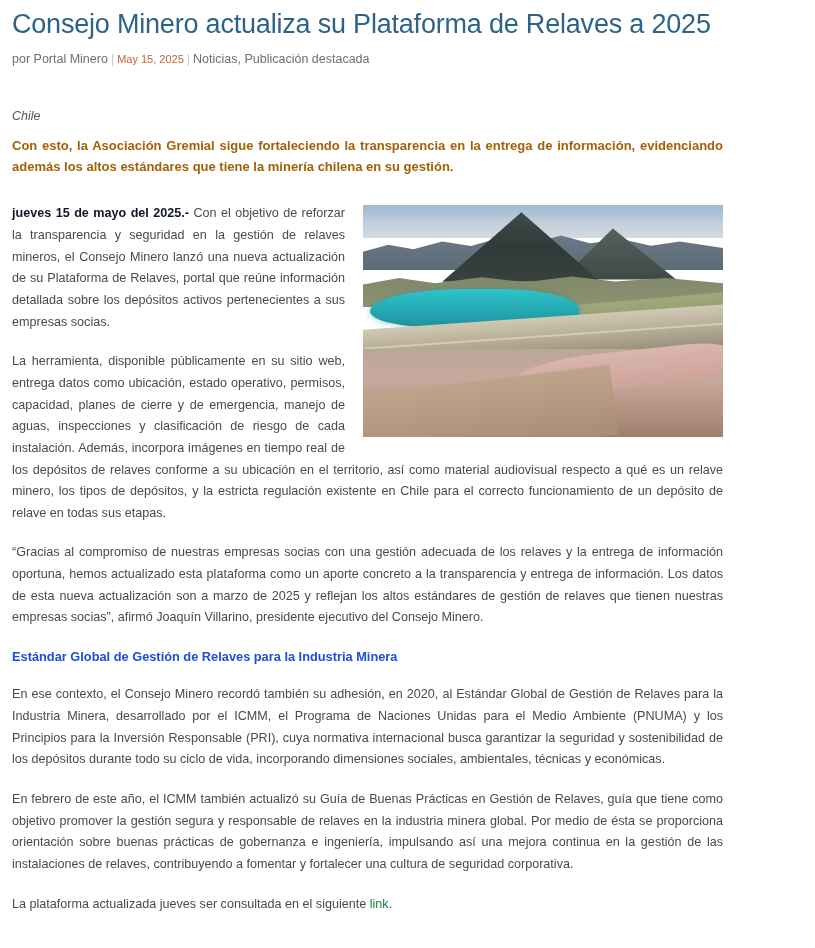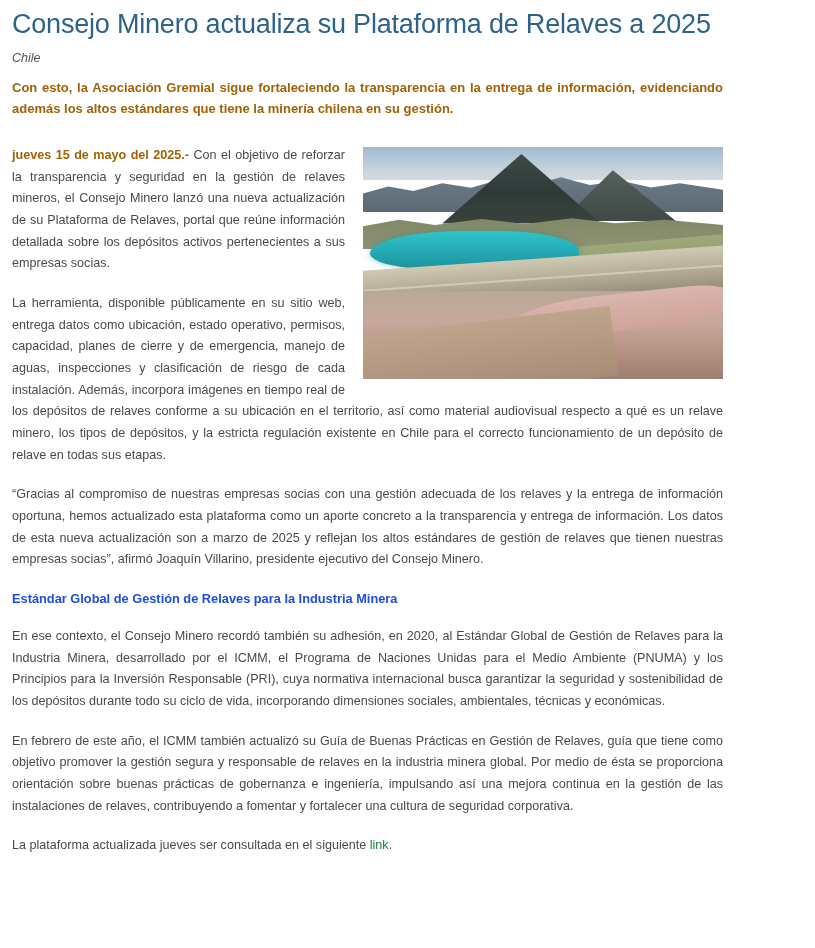--- a/index.html
+++ b/index.html
@@ -59,21 +59,21 @@
     text-align: justify;
   }
   p.body-text {
     font-size: 12.6px;
     line-height: 1.72;
     color: #4a4a4a;
     margin: 0 0 18px 0;
     text-align: justify;
   }
   p.body-text b, .inline-strong {
-    color: #a16207;
+    color: #0f172a;
   }
   .subhead {
     font-size: 12.8px;
     font-weight: bold;
     color: #1d4ed8;
     margin: 0 0 18px 0;
     line-height: 1.5;
   }
   .float-figure {
     float: right;
@@ -177,20 +177,23 @@
     text-decoration: none;
   }
 </style>
 </head>
 <body>
 
 <div class="page">
 
   <h1 class="article-title">Consejo Minero actualiza su Plataforma de Relaves a 2025</h1>
 
+  <div class="meta-line">
+    <span>por Portal Minero</span><span class="meta-sep">|</span><span class="meta-date">May 15, 2025</span><span class="meta-sep">|</span><span class="meta-cats">Noticias, Publicación destacada</span>
+  </div>
 
   <div class="kicker">Chile</div>
 
   <div class="lead-bold">Con esto, la Asociación Gremial sigue fortaleciendo la transparencia en la entrega de información, evidenciando además los altos estándares que tiene la minería chilena en su gestión.</div>
 
   <div class="clearfix">
 
     <figure class="float-figure">
       <div class="photo">
         <div class="ph-sky"></div>

